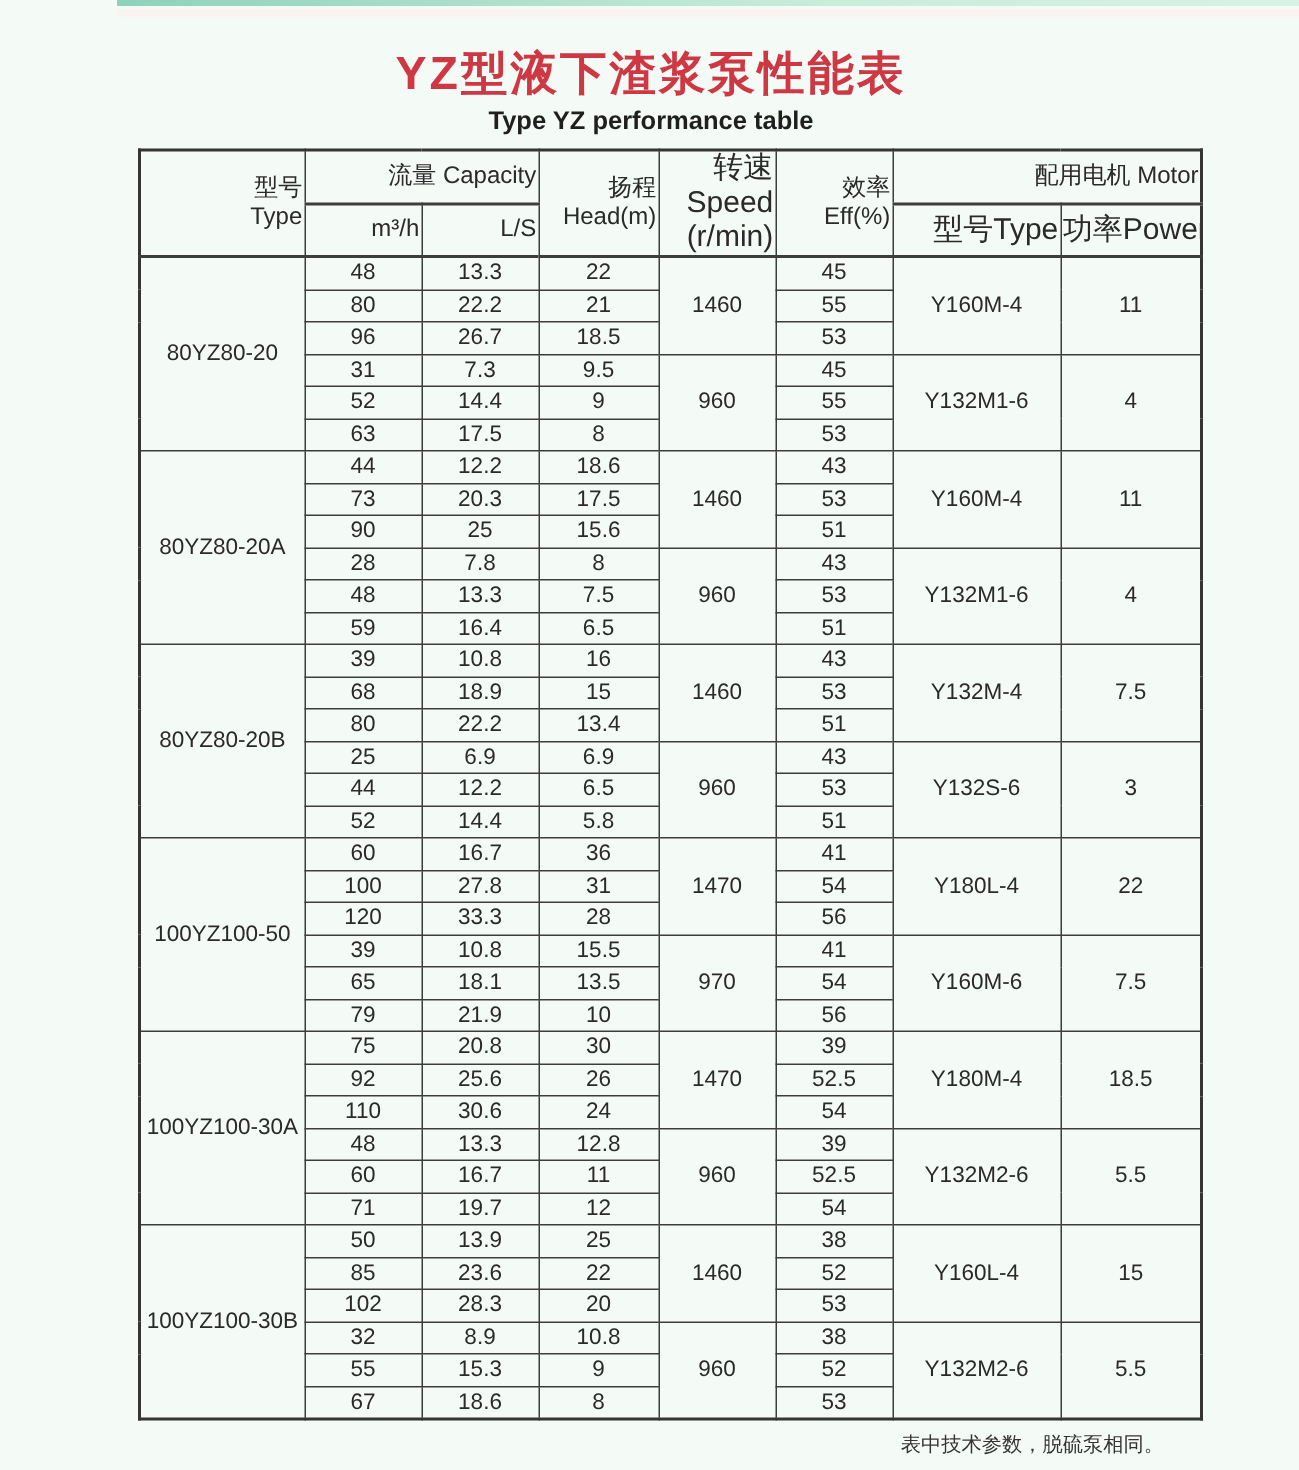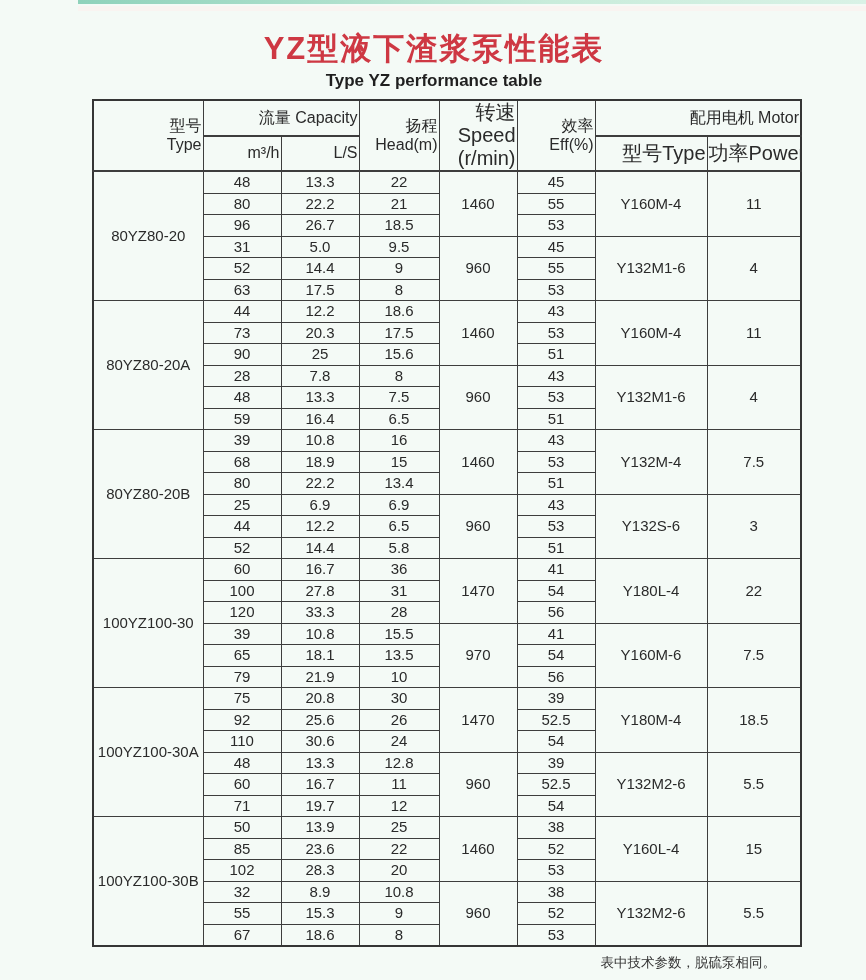--- a/index.html
+++ b/index.html
@@ -126,21 +126,21 @@
           <td>55</td>
         </tr>
         <tr>
           <td>96</td>
           <td>26.7</td>
           <td>18.5</td>
           <td>53</td>
         </tr>
         <tr>
           <td>31</td>
-          <td>5.0</td>
+          <td>7.3</td>
           <td>9.5</td>
           <td rowspan="3">960</td>
           <td>45</td>
           <td rowspan="3">Y132M1-6</td>
           <td rowspan="3">4</td>
         </tr>
         <tr>
           <td>52</td>
           <td>14.4</td>
           <td>9</td>
@@ -232,21 +232,21 @@
           <td>6.5</td>
           <td>53</td>
         </tr>
         <tr>
           <td>52</td>
           <td>14.4</td>
           <td>5.8</td>
           <td>51</td>
         </tr>
         <tr>
-          <td rowspan="6" class="model">100YZ100-30</td>
+          <td rowspan="6" class="model">100YZ100-50</td>
           <td>60</td>
           <td>16.7</td>
           <td>36</td>
           <td rowspan="3">1470</td>
           <td>41</td>
           <td rowspan="3">Y180L-4</td>
           <td rowspan="3">22</td>
         </tr>
         <tr>
           <td>100</td>

